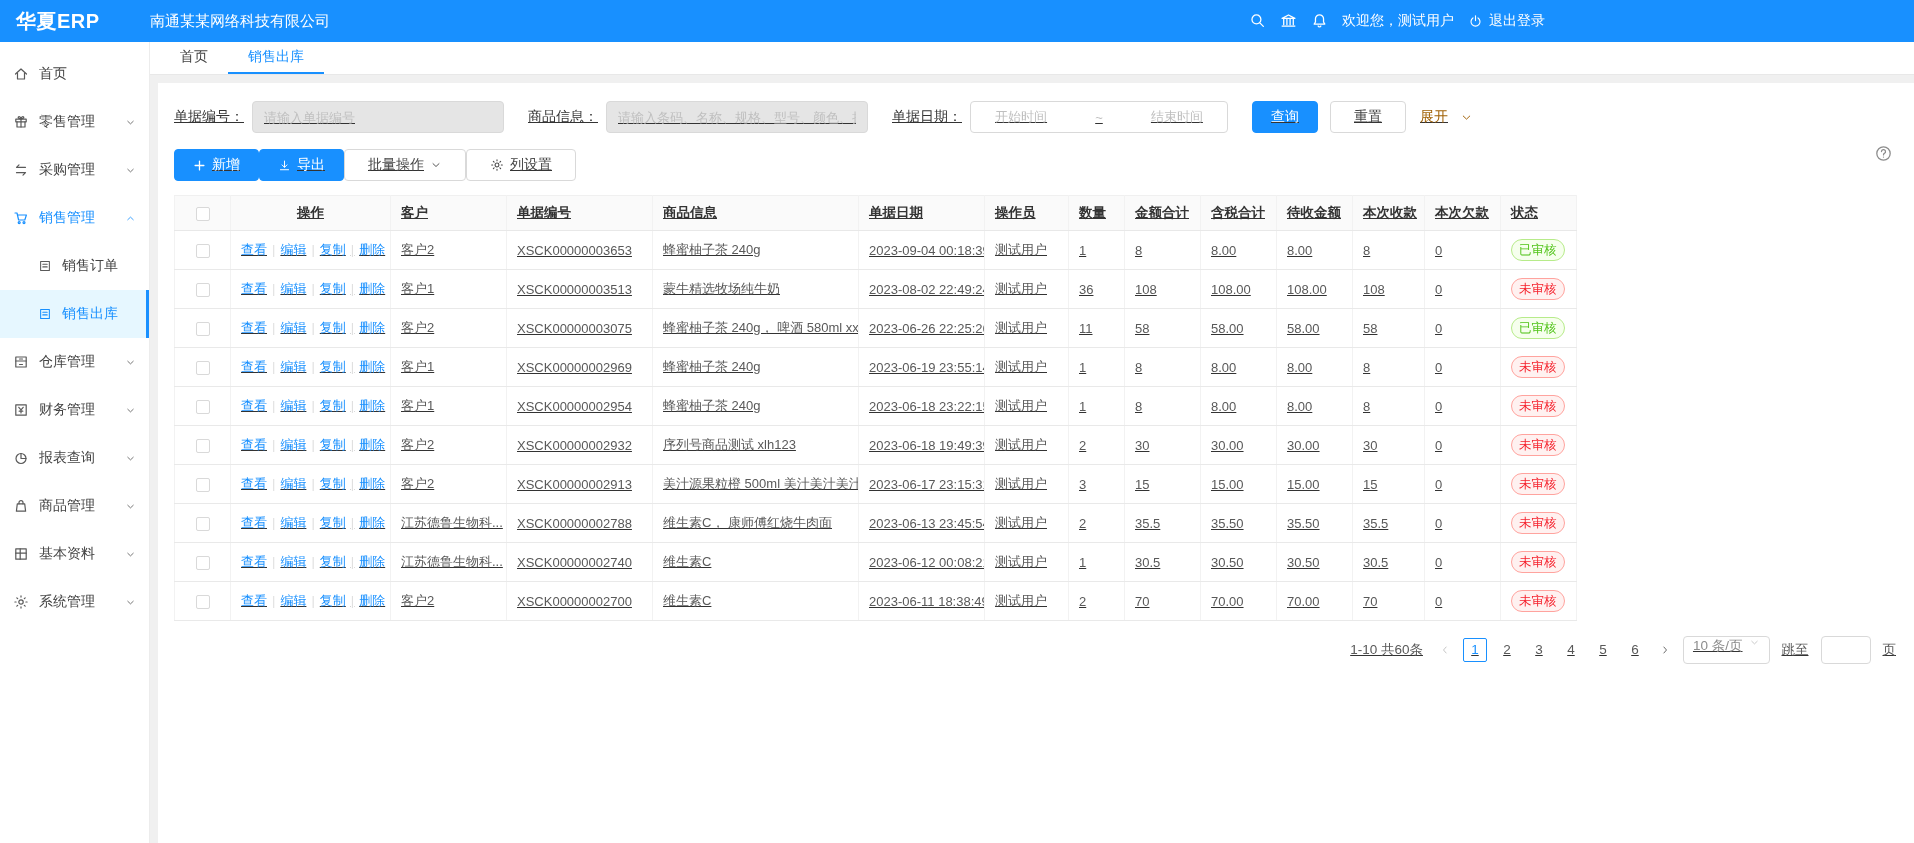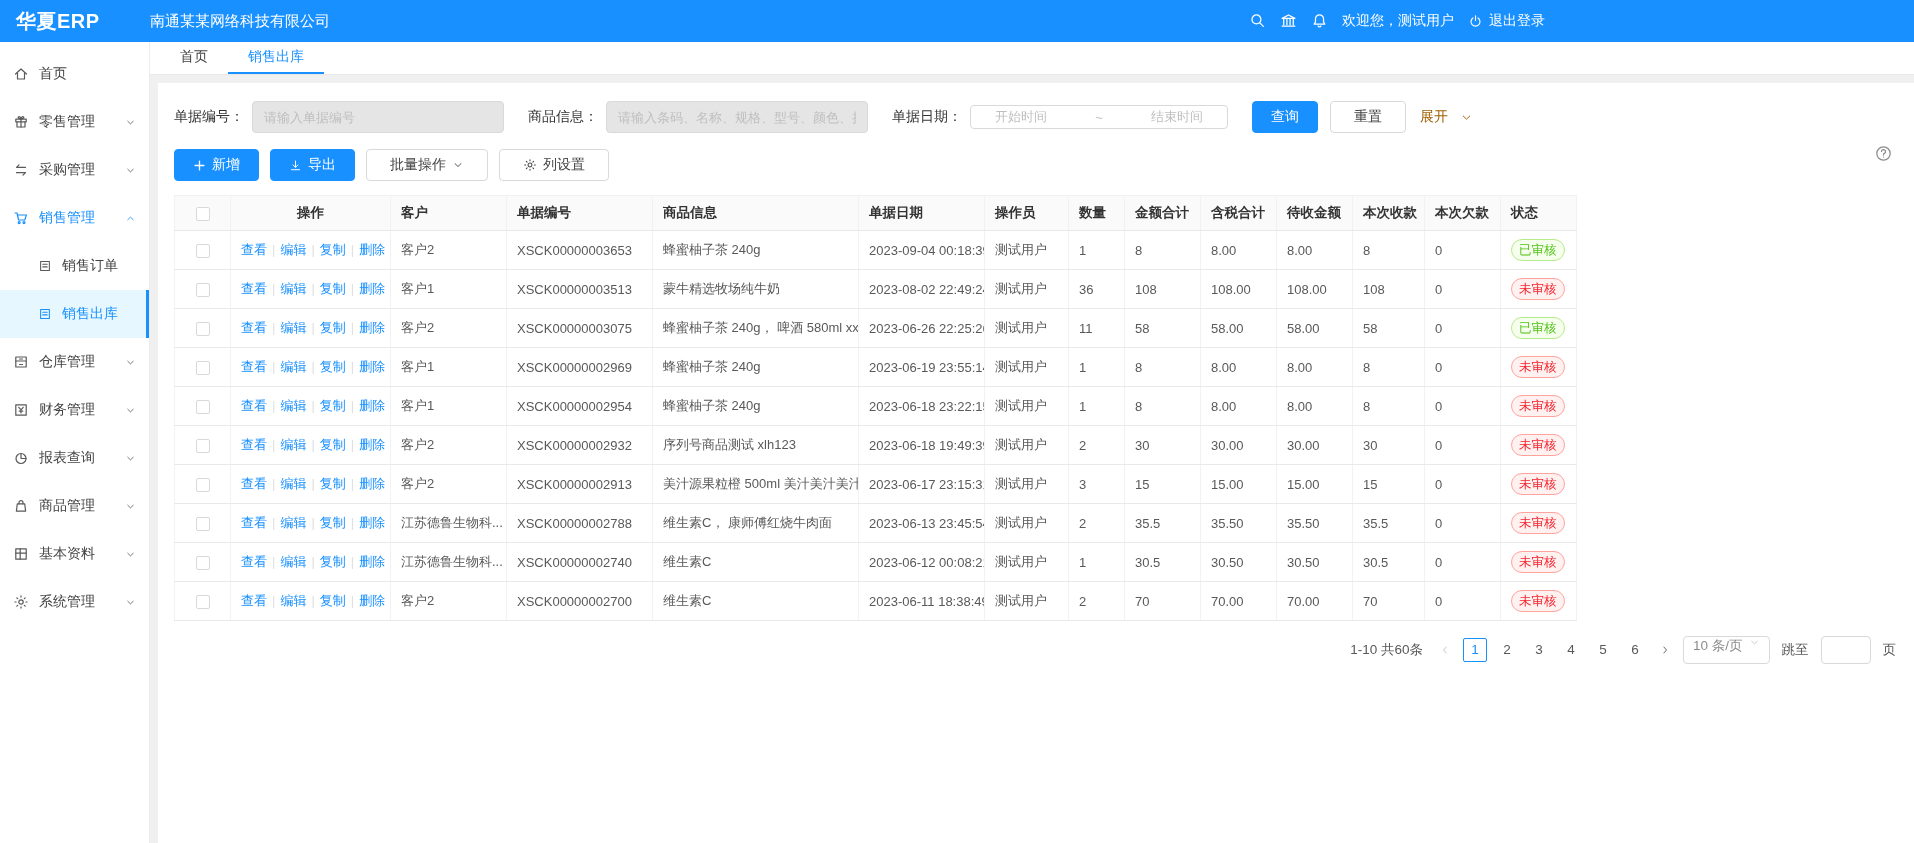--- a/index.html
+++ b/index.html
@@ -46,48 +46,48 @@
   .main { position:absolute; top:42px; left:150px; right:0; bottom:0; background:#f0f0f0; }
   .tabbar {
     height:33px; background:#fff; border-bottom:1px solid #e8e8e8;
     display:flex; align-items:stretch; padding-left:10px;
   }
   .tab { padding:0 20px; font-size:14px; color:#434343; display:flex; align-items:center; cursor:pointer; border-bottom:2px solid transparent; }
   .tab.active { color:#1890ff; border-bottom-color:#1890ff; }
 
   .card {
     background:#fff; margin:8px 0 0 8px; min-height:calc(100% - 41px);
-    padding:10px 16px 0 16px; position:relative;
+    padding:10px 16px 0 16px; position:relative;text-decoration:underline;
   }
 
   
   .filter-row { display:flex; align-items:center; height:48px; font-size:14px; color:#333; }
   .f-label { margin-right:8px; white-space:nowrap; }
   .f-input {
     height:32px; border:1px solid #d9d9d9; border-radius:4px; padding:0 11px;
     font-size:13px; color:#333; outline:none; background:#e5e5e5;
     font-family:"Liberation Sans","DejaVu Sans",sans-serif;
   }
   .f-input::placeholder { color:#bfbfbf; }
   .w-bill { width:252px; margin-right:24px; }
   .w-prod { width:262px; margin-right:24px; }
   .daterange {
-    width:258px; height:24px; border:1px solid #d9d9d9; border-radius:4px;
+    width:258px; height:32px; border:1px solid #d9d9d9; border-radius:4px;
     display:flex; align-items:center; justify-content:space-around;
     color:#bfbfbf; font-size:13px; margin-right:24px; cursor:text; background:#fff;
   }
   .btn { height:32px; border-radius:4px; font-size:14px; cursor:pointer; display:inline-flex; align-items:center; justify-content:center; gap:6px; font-family:inherit; }
   .btn-primary { background:#1890ff; color:#fff; border:1px solid #1890ff; padding:0 18px; }
   .btn-default { background:#fff; color:#434343; border:1px solid #d9d9d9; padding:0 23px; }
   .search-btn { margin-right:12px; }
   .reset-btn { margin-right:14px; }
   .expand-link { color:#a16207; display:flex; align-items:center; gap:12px; cursor:pointer; font-size:14px; }
 
   
-  .toolbar-row { display:flex; align-items:center; gap:11px; height:44px; margin-top:2px; }
+  .toolbar-row { display:flex; align-items:center; height:44px; margin-top:2px; }
   .help-icon { position:absolute; right:22px; top:62px; color:#8c8c8c; cursor:pointer; }
 
   
   table { border-collapse:collapse; table-layout:fixed; width:1402px; margin-top:8px; }
   th {
     background:#fafafa; font-size:13.5px; font-weight:bold; color:#333;
     height:35px; text-align:left; padding:0 10px;
     border-bottom:1px solid #e8e8e8; border-top:1px solid #f0f0f0; border-right:1px solid #f2f2f2;
     white-space:nowrap; overflow:hidden;
   }

